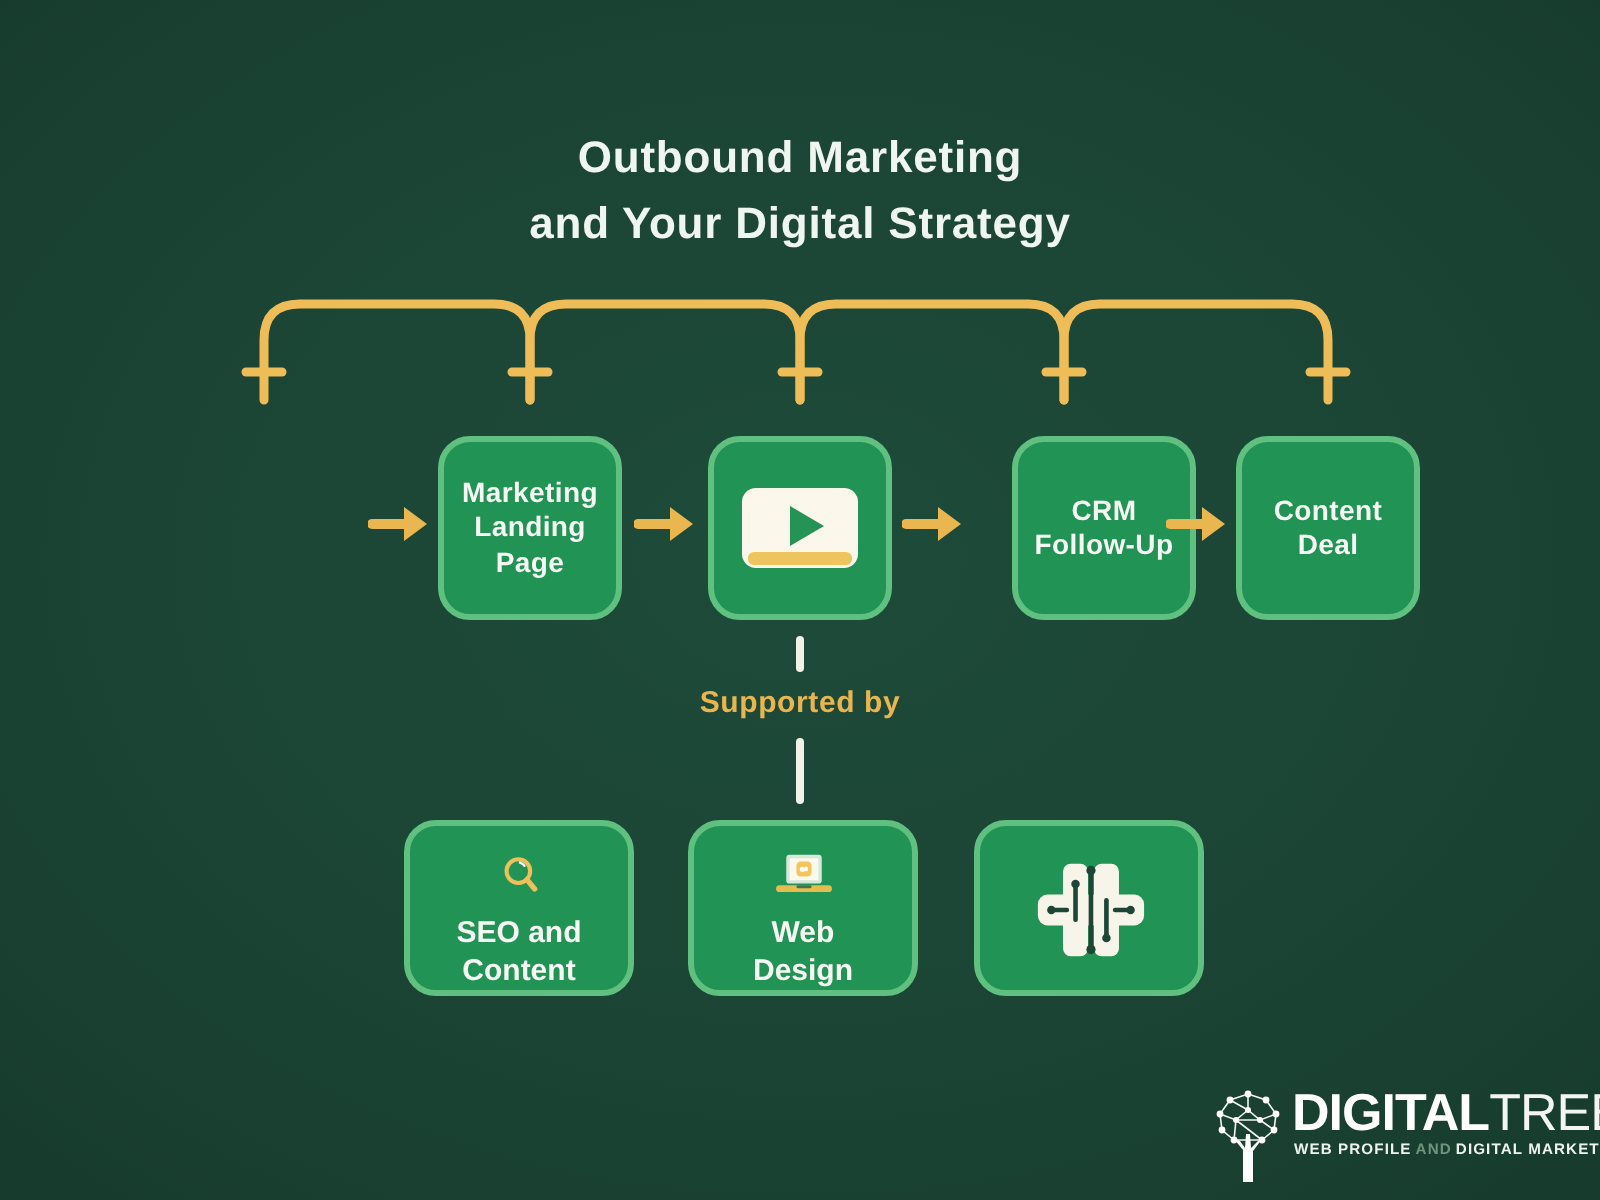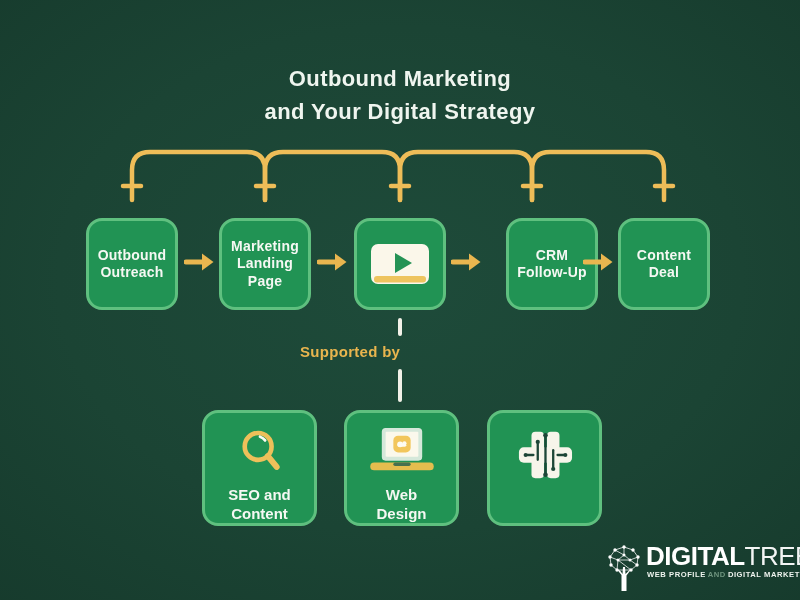--- a/index.html
+++ b/index.html
@@ -14,27 +14,27 @@
   }
   .title span{display:block;}
   svg.bracket{position:absolute;left:0;top:145px;}
   .fbox{
     position:absolute;box-sizing:border-box;border:3px solid #5fc07f;border-radius:16px;
     background:#21935494;background:#219354;
     display:flex;flex-direction:column;align-items:center;justify-content:center;
     color:#f5f8f3;font-weight:bold;text-align:center;
   }
   .fbox.top{top:218px;width:92px;height:92px;font-size:14px;line-height:17.5px;letter-spacing:.2px;}
-  .fbox.bottom{top:410px;width:115px;height:116px;font-size:15px;line-height:19px;justify-content:flex-start;padding-top:14px;}
+  .fbox.bottom{top:410px;width:115px;height:88px;font-size:15px;line-height:19px;justify-content:flex-start;padding-top:14px;}
   .fbox .lbl span{display:block;}
   .fbox.bottom .lbl{margin-top:8px;}
   .arrow{position:absolute;top:251px;}
   .vline{position:absolute;left:398px;width:4px;background:#f2f1e8;border-radius:2px;}
   .supported{
-    position:absolute;top:343px;left:300px;width:200px;text-align:left;
+    position:absolute;top:343px;left:300px;width:200px;text-align:center;
     color:#e9b54e;font-size:15px;font-weight:bold;letter-spacing:.3px;
   }
   .logo{position:absolute;left:604px;top:541px;width:190px;height:52px;}
   .logo .treeicon{position:absolute;left:0;top:2px;}
   .logo .brand{position:absolute;left:42px;top:0;white-space:nowrap;color:#ffffff;font-size:26px;letter-spacing:-.5px;}
   .logo .brand .b1{font-weight:bold;}
   .logo .brand .b2{font-weight:normal;opacity:.95;}
   .logo .tagline{position:absolute;left:43px;top:29px;white-space:nowrap;font-size:7.6px;font-weight:bold;letter-spacing:.55px;color:#eef3ee;}
   .logo .tagline .dim{color:#6f957f;}
   .logo .tagline span{margin-right:2px;}
@@ -56,26 +56,20 @@
       <path d="M400 55 L400 25 Q400 7 418 7 L514 7 Q532 7 532 25 L532 55"></path>
       <path d="M532 55 L532 25 Q532 7 550 7 L646 7 Q664 7 664 25 L664 55"></path>
       <path d="M123 41 H141"></path>
         <path d="M256 41 H274"></path>
         <path d="M391 41 H409"></path>
         <path d="M523 41 H541"></path>
         <path d="M655 41 H673"></path>
     </g>
   </svg>
 
-  <div class="fbox top" style="left:86px">
-    <div class="lbl">
-      <span>Outbound</span>
-      <span>Outreach</span>
-    </div>
-  </div>
 
   <svg class="arrow" style="left:184px" width="31" height="22" viewBox="0 0 31 22">
     <path d="M2 11 H19" stroke="#e9b64f" stroke-width="5" stroke-linecap="round" fill="none"></path>
     <path d="M18 2.5 L29.5 11 L18 19.5 Z" fill="#e9b64f"></path>
   </svg>
 
   <div class="fbox top" style="left:219px">
     <div class="lbl">
       <span>Marketing</span>
       <span>Landing</span>

